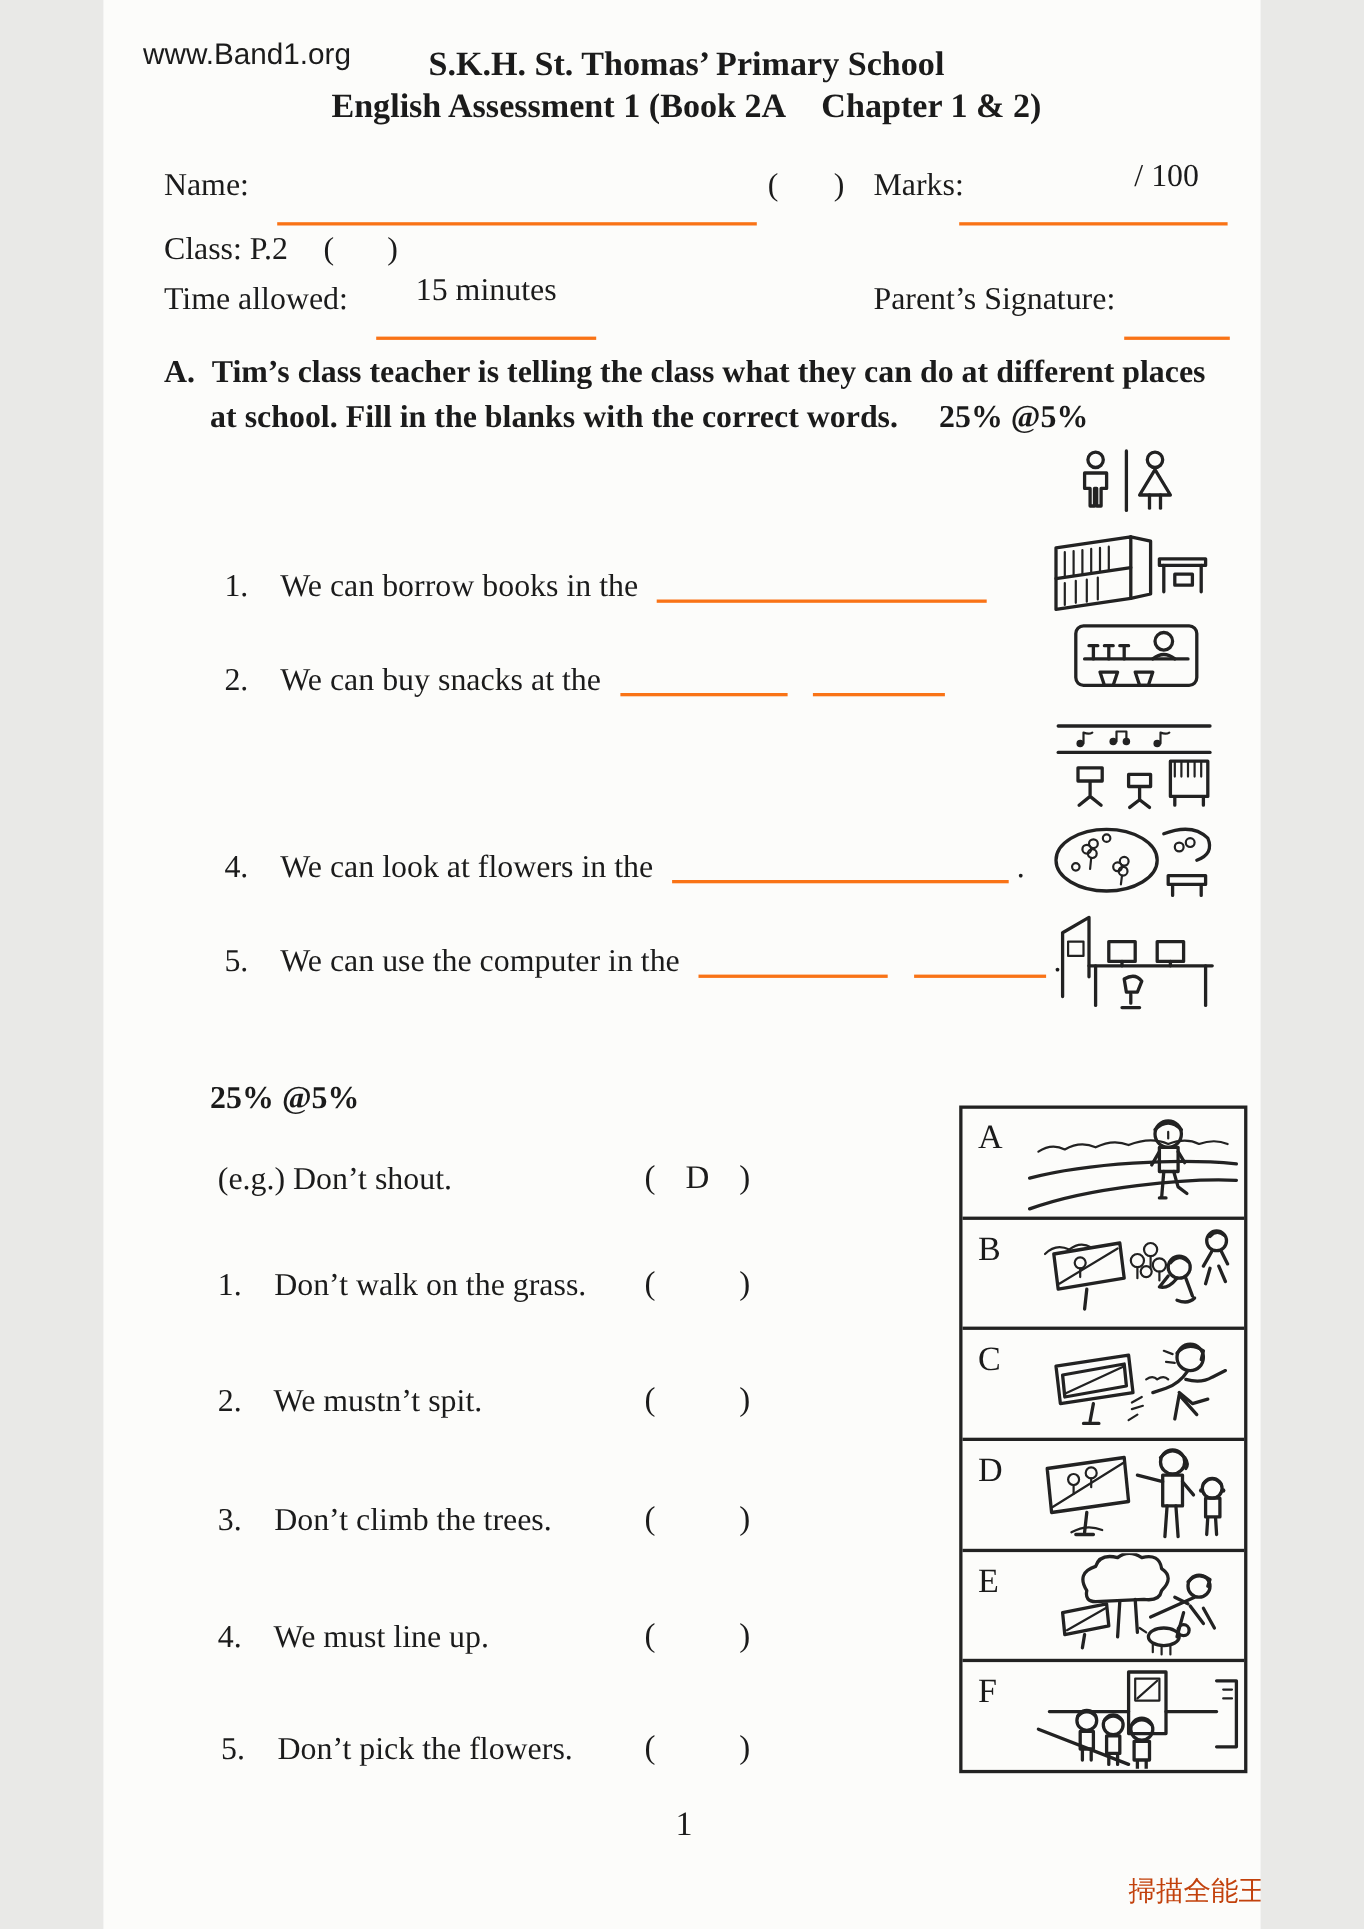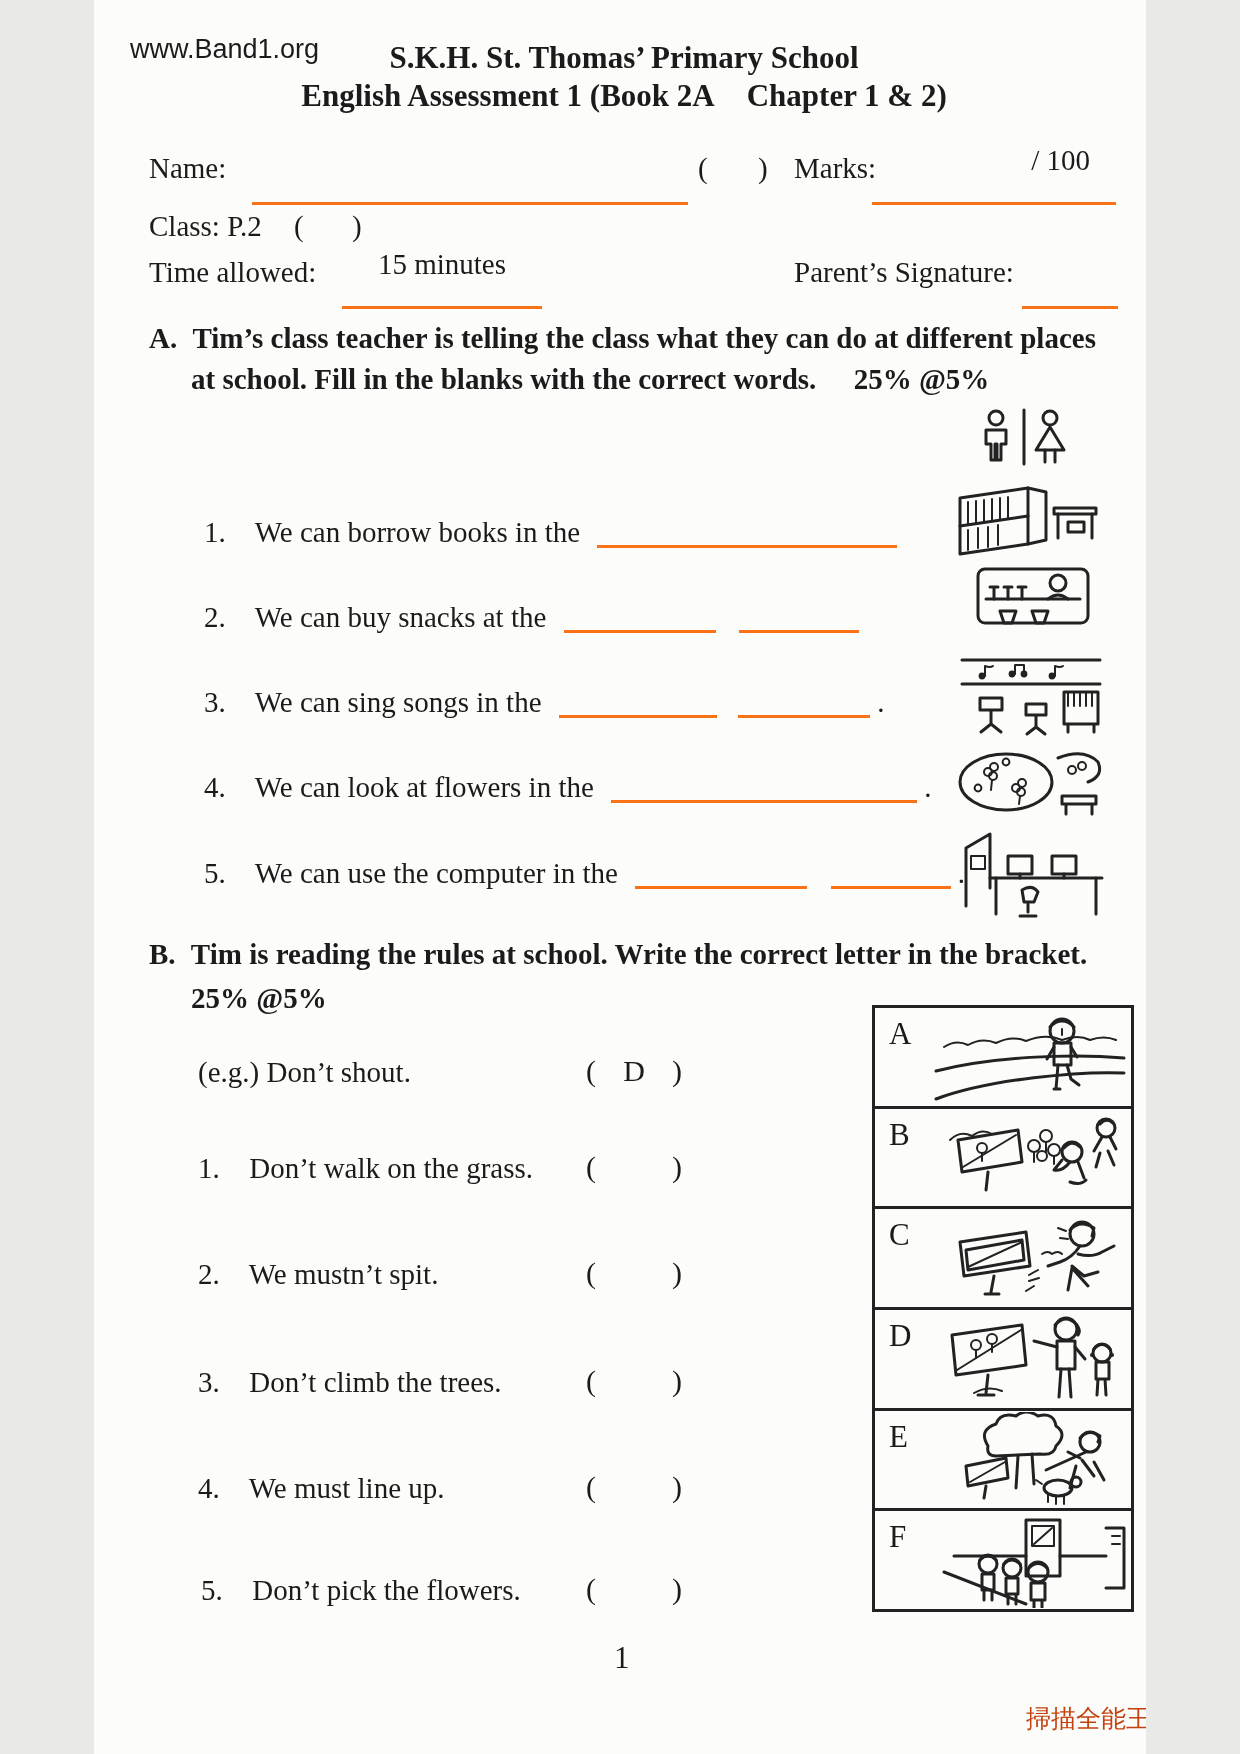--- a/index.html
+++ b/index.html
@@ -99,27 +99,20 @@
     <span>We can borrow books in the</span>
     <span class="blank" style="width:300px;margin-left:10px;"></span>
     <span></span>
   </div>
   <div class="abs t29" style="left:110px;top:600px;">
     <span class="num">2.</span>
     <span>We can buy snacks at the</span>
     <span class="blank" style="width:152px;margin-left:10px;"></span>
     <span class="blank" style="width:120px;margin-left:16px;"></span>
     <span></span>
-  </div>
-  <div class="abs t29" style="left:110px;top:685px;">
-    <span class="num">3.</span>
-    <span>We can sing songs in the</span>
-    <span class="blank" style="width:158px;margin-left:10px;"></span>
-    <span class="blank" style="width:132px;margin-left:14px;"></span>
-    <span>.</span>
   </div>
   <div class="abs t29" style="left:110px;top:770px;">
     <span class="num">4.</span>
     <span>We can look at flowers in the</span>
     <span class="blank" style="width:306px;margin-left:10px;"></span>
     <span>.</span>
   </div>
   <div class="abs t29" style="left:110px;top:856px;">
     <span class="num">5.</span>
     <span>We can use the computer in the</span>
@@ -204,24 +197,20 @@
       <rect class="ink" x="52" y="28" width="24" height="18"></rect>
         <line class="ink" x1="64" y1="46" x2="64" y2="50"></line>
       <rect class="ink" x="96" y="28" width="24" height="18"></rect>
         <line class="ink" x1="108" y1="46" x2="108" y2="50"></line>
       <path class="ink" d="M66 62 q10 -6 16 2 l-4 10 h-10 z M72 76 v8 m-8 4 h16"></path>
       <line class="ink" x1="40" y1="50" x2="40" y2="86"></line>
       <line class="ink" x1="140" y1="50" x2="140" y2="86"></line>
     </svg>
   </div>
 
-  <div class="abs bold t29" style="left:55px;top:938px;">
-    <span>B.</span>
-    <span style="margin-left:8px;">Tim is reading the rules at school. Write the correct letter in the bracket.</span>
-  </div>
   <div class="abs bold t29" style="left:97px;top:982px;">25% @5%</div>
 
   <div class="abs t29" style="left:104px;top:1056px;">
     <span>(e.g.) Don’t shout.</span>
   </div>
   <div class="bracket" style="left:492px;top:1054px;">
     <span>(</span>
     <span class="ans">D</span>
     <span>)</span>
   </div>

